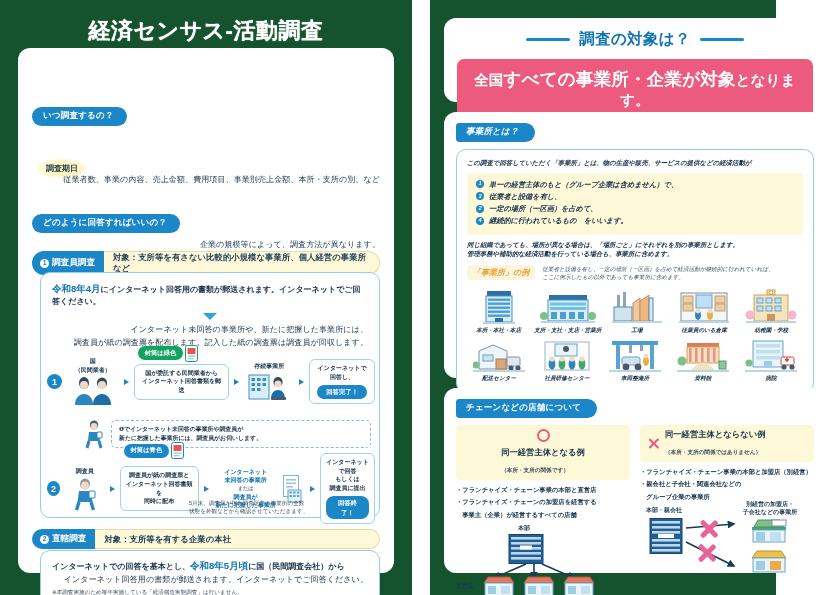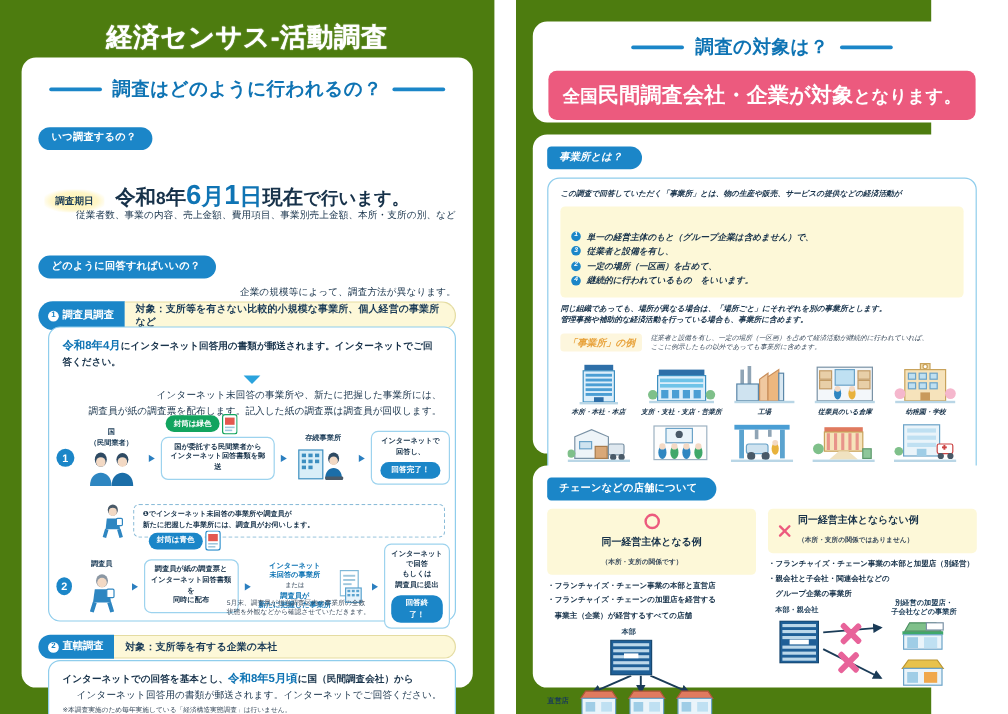--- a/index.html
+++ b/index.html
@@ -4,21 +4,21 @@
 <style>
   * { box-sizing: border-box; margin: 0; padding: 0; }
   html, body {
     width: 840px; height: 595px;
     font-family: "Liberation Sans", "DejaVu Sans", sans-serif;
     background: #ffffff;
     overflow: hidden;
   }
   .spread { position: relative; width: 840px; height: 595px; display: flex; background:#fff; }
 
-  .page { position: relative; background: #4d7c0f; height: 595px; }
+  .page { position: relative; background: #14532d; height: 595px; }
   .page-left  { width: 412px; }
   .gutter     { width: 18px; background: #ffffff; height:595px; }
   .page-right { width: 346px; }
 
   .sheet {
     position: absolute; background: #ffffff; border-radius: 12px;
   }
 
   
   .pill {
@@ -116,21 +116,21 @@
   }
 
   
   .pink-banner {
     background:#ec5a7e; color:#fff; font-weight:bold; font-size:14.5px;
     border-radius:7px; text-align:center; padding:8px 6px 9px;
     letter-spacing:.2px;
   }
   .pink-banner .big { font-size:17.5px; }
   .yellowbox {
-    background:#fdf8d8; border-radius:4px; padding:20px 9px 7px;
+    background:#fdf8d8; border-radius:4px; padding:6px 9px 7px;
   }
   .numlist { list-style:none; }
   .numlist li { display:flex; gap:5px; align-items:flex-start; font-size:7.2px;
     font-weight:bold; color:#17324a; line-height:1.7; }
   .numlist .n {
     flex:none; margin-top:1.5px; width:8px; height:8px; border-radius:50%;
     background:#1b86c8; color:#fff; font-size:5.6px; font-weight:bold;
     display:flex; align-items:center; justify-content:center;
   }
   .ex-tag {
@@ -170,31 +170,25 @@
 <body>
 
 <div class="spread">
 
   <div class="page page-left">
 
     <div class="brochure-title">経済センサス‐活動調査</div>
 
     <div class="sheet" style="left:18px; top:48px; width:376px; height:525px;">
 
-      <div class="sec-title" style="margin-top:16px;">
-        <span class="rule"></span>
-        <span>調査はどのように行われるの？</span>
-        <span class="rule"></span>
-      </div>
 
       <div style="position:absolute; left:14px; top:56px; width:348px;">
         <span class="pill">いつ調査するの？</span>
         <div class="dateline" style="margin-top:9px; padding-left:5px;">
           <span class="date-tag">調査期日</span>
-          <span class="date-main"><span>令和</span><span class="sm">8</span><span>年</span><span class="hl">6</span><span class="hl md">月</span><span class="hl">1</span><span class="hl md">日</span><span>現在</span><span class="sm">で行います。</span></span>
         </div>
       </div>
 
       <div style="position:absolute; left:14px; top:120px; width:348px;">
         <div class="txt txt-b" style="margin-top:6px; padding-left:4px;">従業者数、事業の内容、売上金額、費用項目、事業別売上金額、本所・支所の別、など</div>
       </div>
 
       <div style="position:absolute; left:14px; top:163px; width:348px;">
         <span class="pill">どのように回答すればいいの？</span>
         <div class="txt txt-b" style="margin-top:6px; padding-left:4px;">企業の規模等によって、調査方法が異なります。</div>
@@ -400,21 +394,21 @@
 
   <div class="page page-right">
 
     <div class="sheet" style="left:14px; top:18px; width:382px; height:84px;">
       <div class="sec-title" style="margin-top:11px;">
         <span class="rule"></span>
         <span>調査の対象は？</span>
         <span class="rule"></span>
       </div>
       <div class="pink-banner" style="margin:9px 13px 0;">
-        <span>全国</span><span class="big">民間調査会社・企業</span><span class="big">が対象</span><span>となります。</span>
+        <span>全国</span><span class="big">すべての事業所・企業</span><span class="big">が対象</span><span>となります。</span>
       </div>
     </div>
 
     <div class="sheet" style="left:14px; top:112px; width:382px; height:266px;font-style:italic;">
       <div style="padding:8px 12px 0;">
         <span class="pill pill-wide">事業所とは？</span>
       </div>
 
       <div class="panel" style="margin:7px 12px 0; padding:8px 10px 9px;">
         <div class="mini" style="font-weight:bold;">この調査で回答していただく「事業所」とは、物の生産や販売、サービスの提供などの経済活動が</div>

